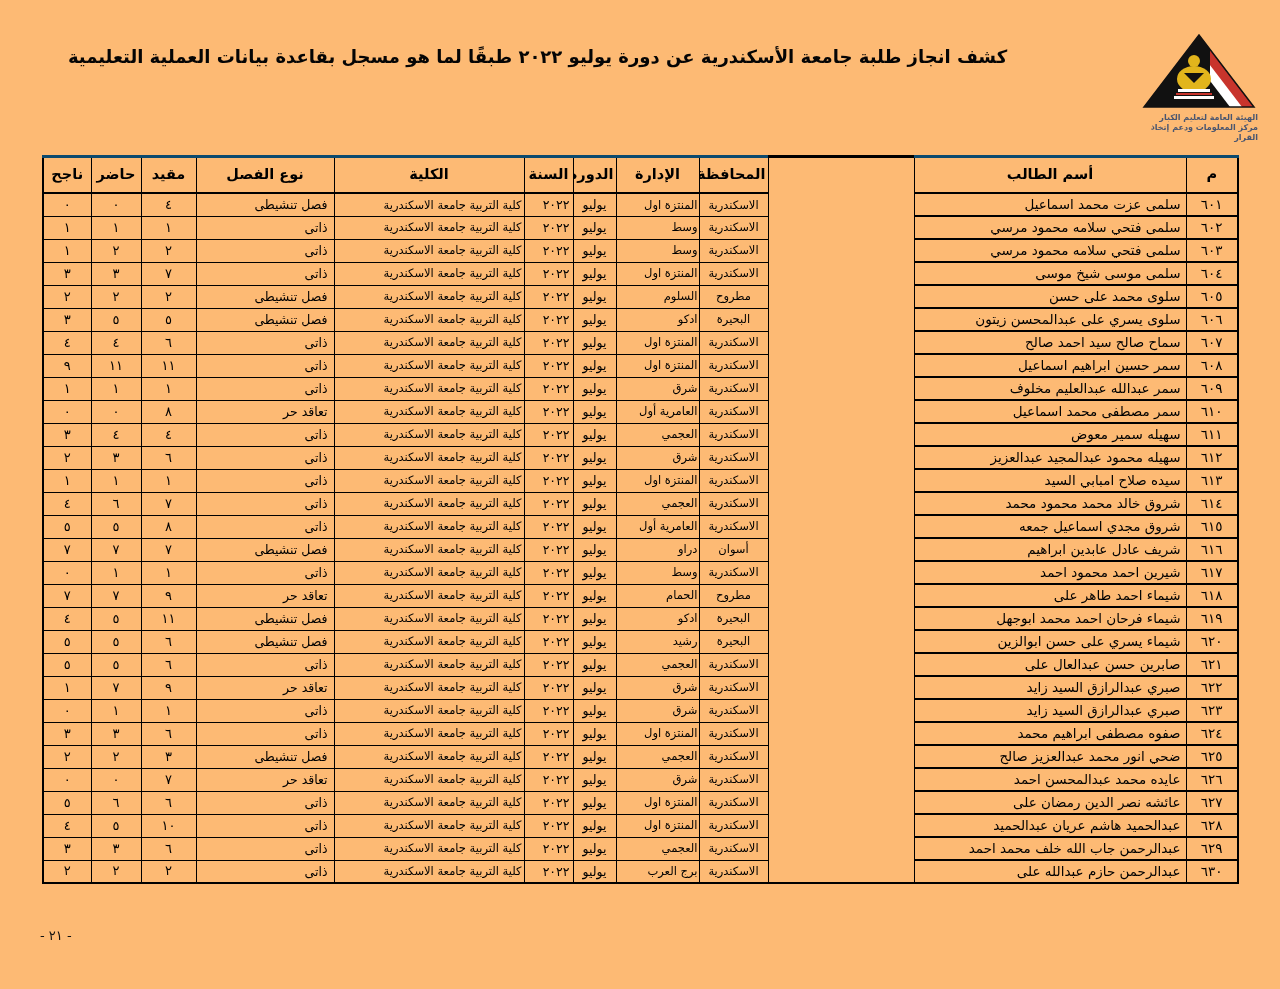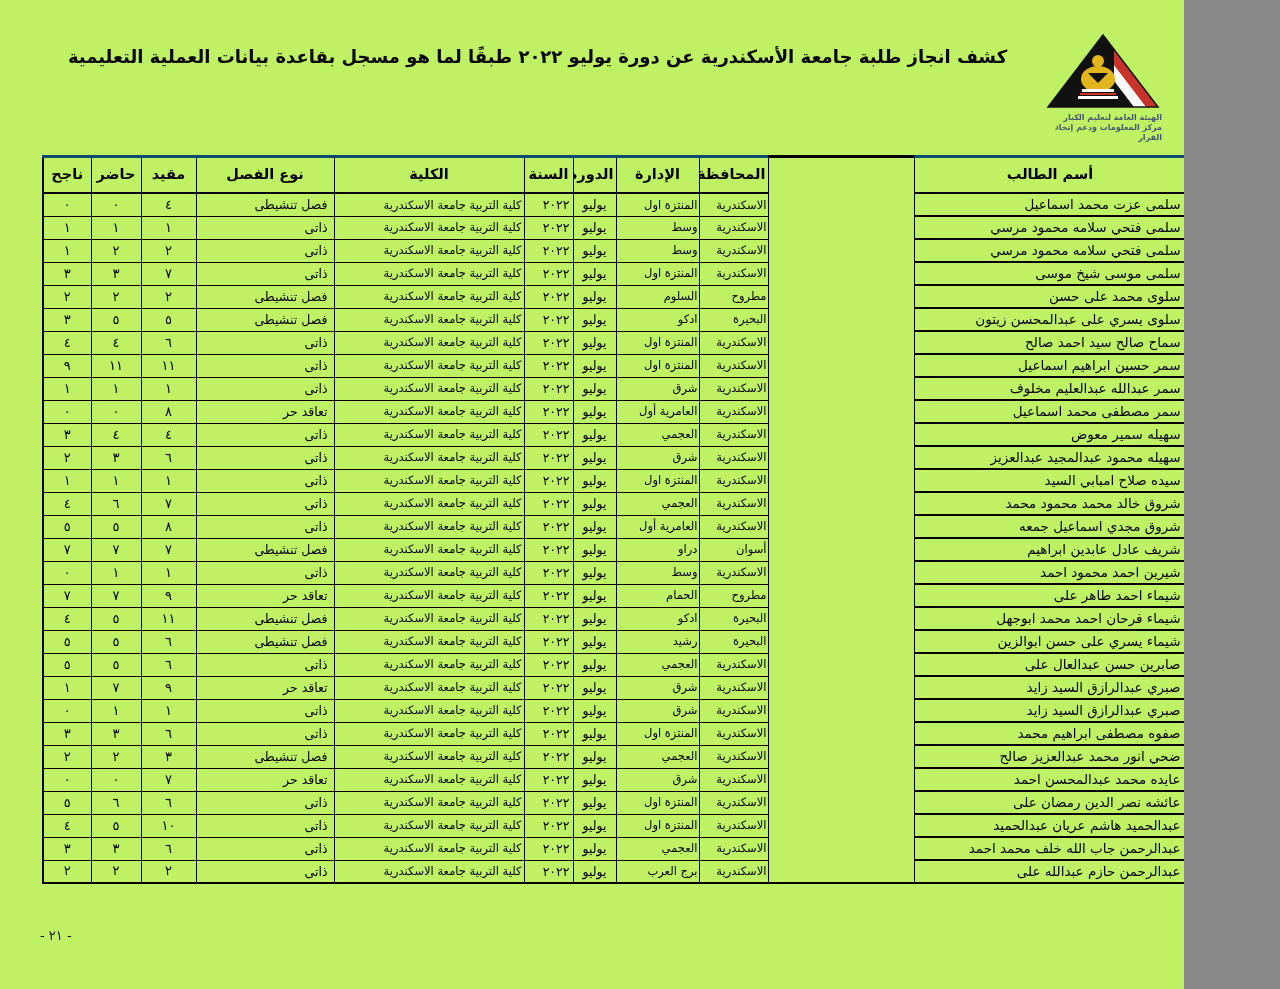--- a/index.html
+++ b/index.html
@@ -1,17 +1,17 @@
 <!DOCTYPE html>
 <html><head>
 <meta charset="utf-8">
 <style>
   html,body{margin:0;padding:0;background:#888;}
   #page{
-    position:relative;width:1184px;height:989px;background:#bef264;
+    position:relative;width:1280px;height:989px;background:#fdba74;
     font-family:"DejaVu Sans",sans-serif;color:#000;overflow:hidden;
   }
   
   #doc-title{
     position:absolute;top:46px;left:55px;width:965px;
     text-align:center;direction:rtl;
     font-size:18px;font-weight:bold;color:#050505;
     letter-spacing:0px;
   }
   #logo{position:absolute;top:33px;right:22px;width:130px;text-align:right;}
@@ -35,21 +35,21 @@
   
   td.rs{border-top-width:2.5px;border-bottom-width:2.5px;}
   
   th.sp,td.sp{border-left:none;border-right:none;border-top:none;border-bottom:none;}
   thead th.sp{border-top:3px solid #000;}
   tbody tr:last-child td.sp{border-bottom:2.5px solid #000;}
   .center{text-align:center;}
   .right{text-align:right;}
   .c-no{font-size:13.5px;}
   .c-name{font-size:13.5px;padding-right:5px;}
-  .c-gov{font-size:11.5px;padding:0 1px;}
+  .c-gov{font-size:11.5px;padding:0 1px;text-align:center;}
   .c-adm{font-size:11.5px;padding:0 1px;}
   .c-ses{font-size:12.5px;}
   .c-yr{font-size:12.5px;padding-left:44px;}
   .c-fac{font-size:11.5px;padding:0 2px;}
   .c-typ{font-size:12.5px;padding-right:6px;}
   
   #footer-prepared{
     position:absolute;top:916px;right:66px;direction:rtl;
     font-size:17px;font-weight:bold;color:#050505;
   }

